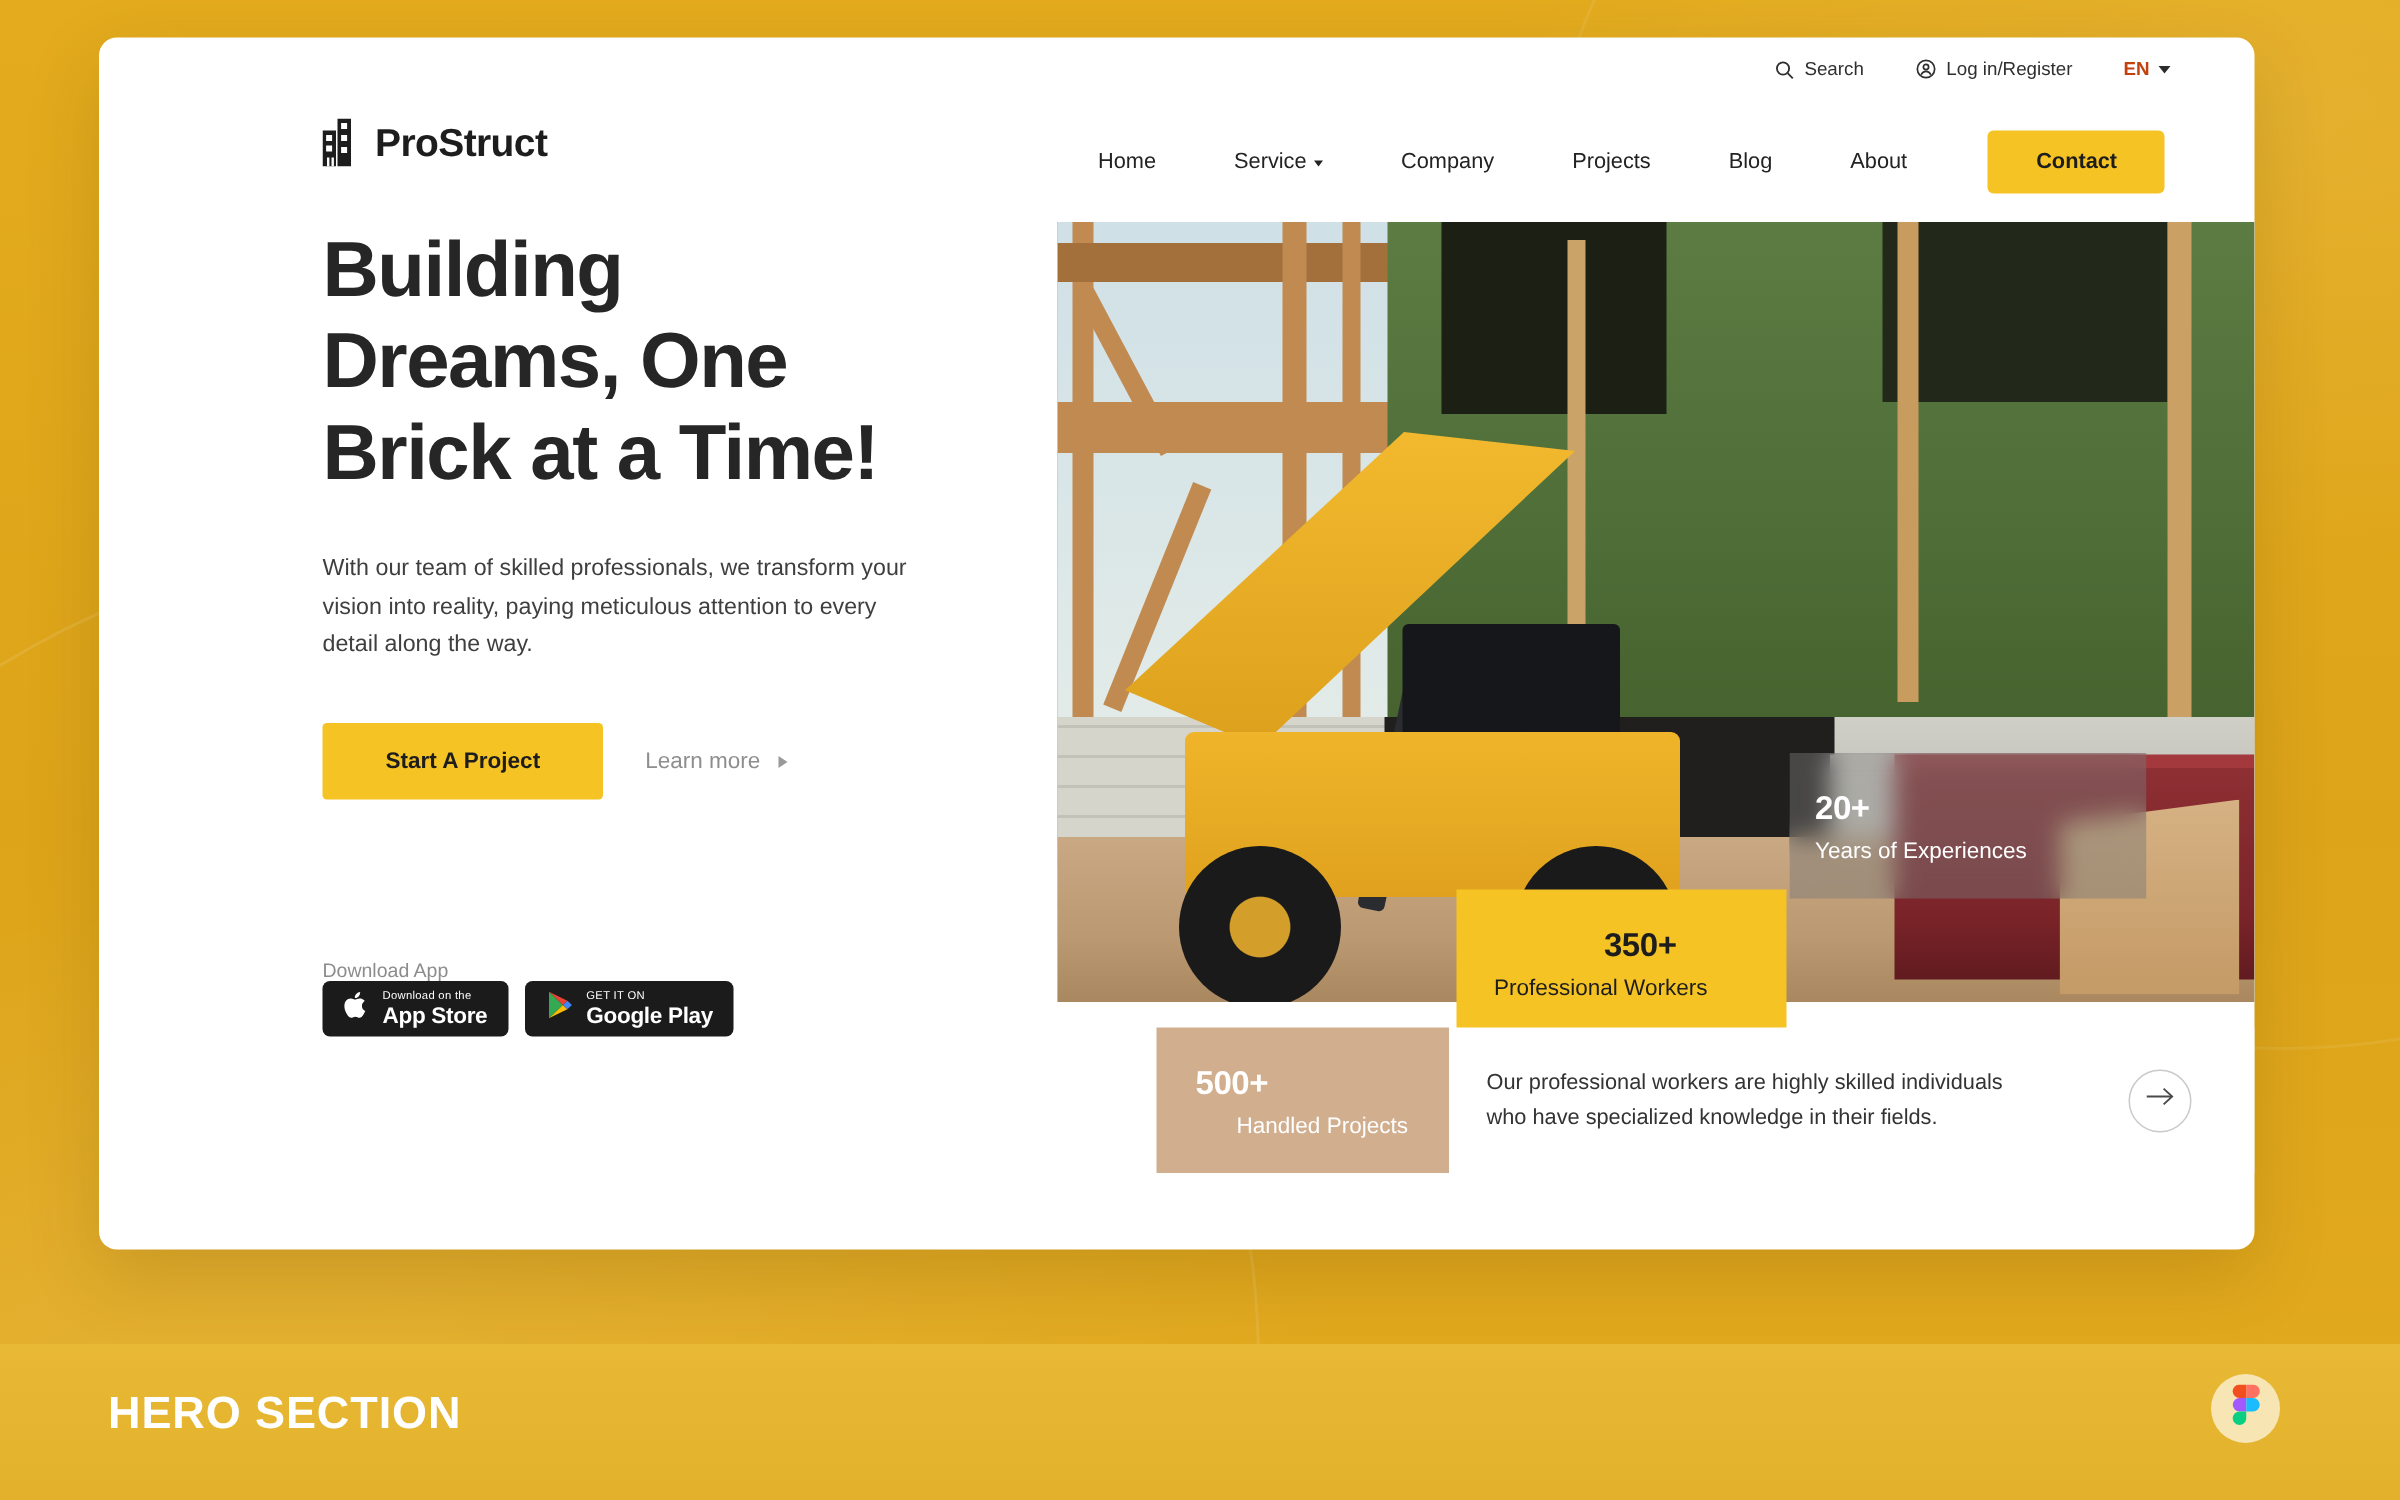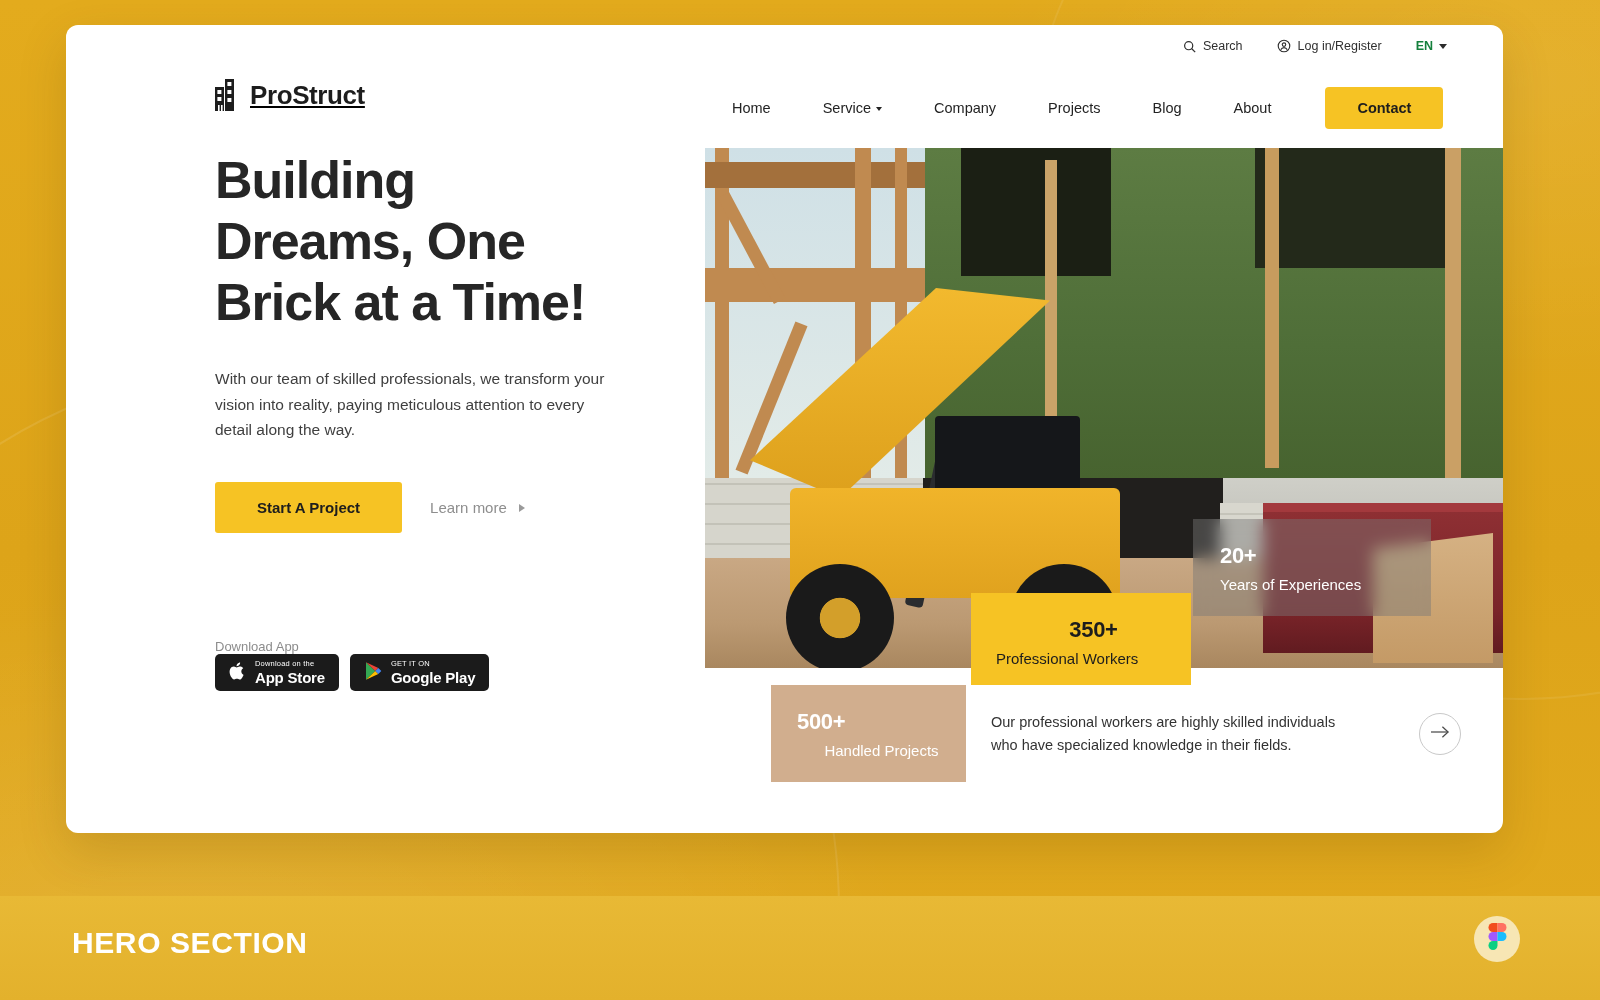--- a/index.html
+++ b/index.html
@@ -35,31 +35,31 @@
   }
 
   
   .utility{
     position:absolute; right:56px; top:14px;
     display:flex; align-items:center; gap:34px;
     font-size:12.5px; color:#2f2f2f;
   }
   .util-item{ display:flex; align-items:center; gap:7px; cursor:pointer; }
   .util-item svg{ display:block; }
-  .lang{ display:flex; align-items:center; gap:6px; font-size:12.5px; font-weight:600; color:#15803d;}
+  .lang{ display:flex; align-items:center; gap:6px; font-size:12.5px; font-weight:600; color:#c2410c;}
   .caret{ width:0;height:0;border-left:4px solid transparent;border-right:4px solid transparent;border-top:5px solid #2b2b2b;}
 
   
   .header{
     position:absolute; left:0; top:40px; width:100%; height:80px;
     display:flex; align-items:center;
   }
   .logo{
     position:absolute; left:149px; top:14px;
-    display:flex; align-items:center; gap:9px;text-decoration:underline;
+    display:flex; align-items:center; gap:9px;
   }
   .logo-mark{ width:26px; height:32px; position:relative; }
   .logo-text{ font-size:26px; font-weight:700; color:#1d1d1d; letter-spacing:-0.4px; }
 
   .nav{
     position:absolute; left:640px; top:22px;
     display:flex; align-items:center; gap:0px;
   }
   .nav a{
     font-size:14.5px; color:#232323; text-decoration:none;
@@ -188,21 +188,21 @@
   .m-arm{
     position:absolute; left:160px; top:90px; width:18px; height:150px;
     background:#2a2c2f; transform:rotate(12deg); border-radius:4px;
   }
 
   
   .stat-exp{
     position:absolute; left:1127px; top:477px; width:238px; height:97px;
     background:rgba(120,120,120,0.45);
     backdrop-filter:blur(8px);
-    color:#fff; padding:24px 0 0 27px;margin-top:17px;
+    color:#fff; padding:24px 0 0 17px;
   }
   .stat-exp .num{ font-size:22px; font-weight:700; letter-spacing:-0.3px; }
   .stat-exp .lbl{ font-size:15px; margin-top:7px; }
 
   .stat-workers{
     position:absolute; left:905px; top:568px; width:220px; height:100px;
     background:#f6c324; color:#1d1d1d; padding:24px 0 0 25px;
   }
   .stat-workers .num{ font-size:22px; font-weight:700; letter-spacing:-0.3px;text-align:center; }
   .stat-workers .lbl{ font-size:15px; margin-top:7px; }

